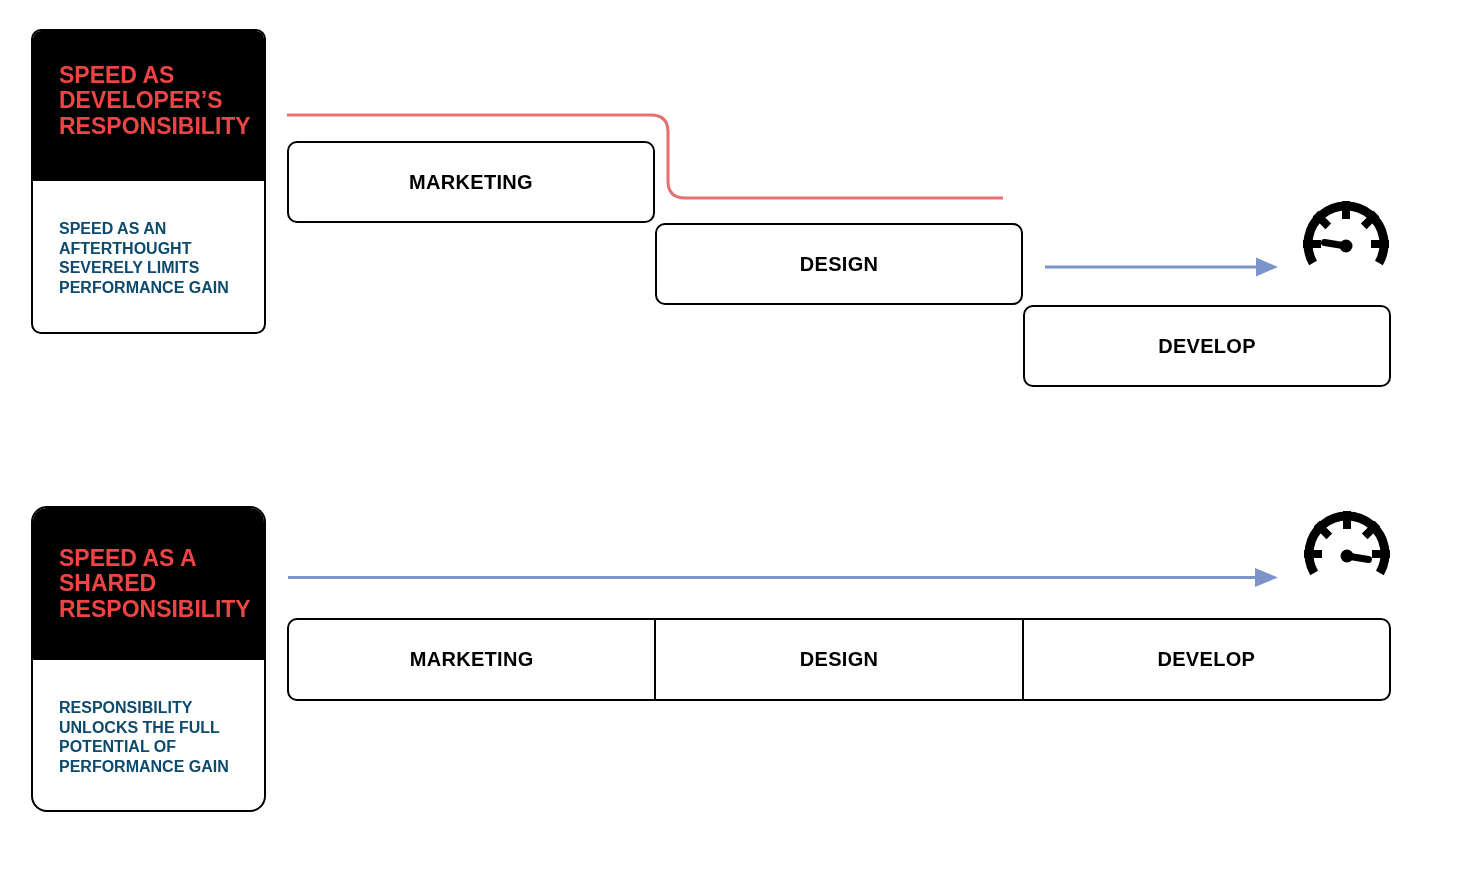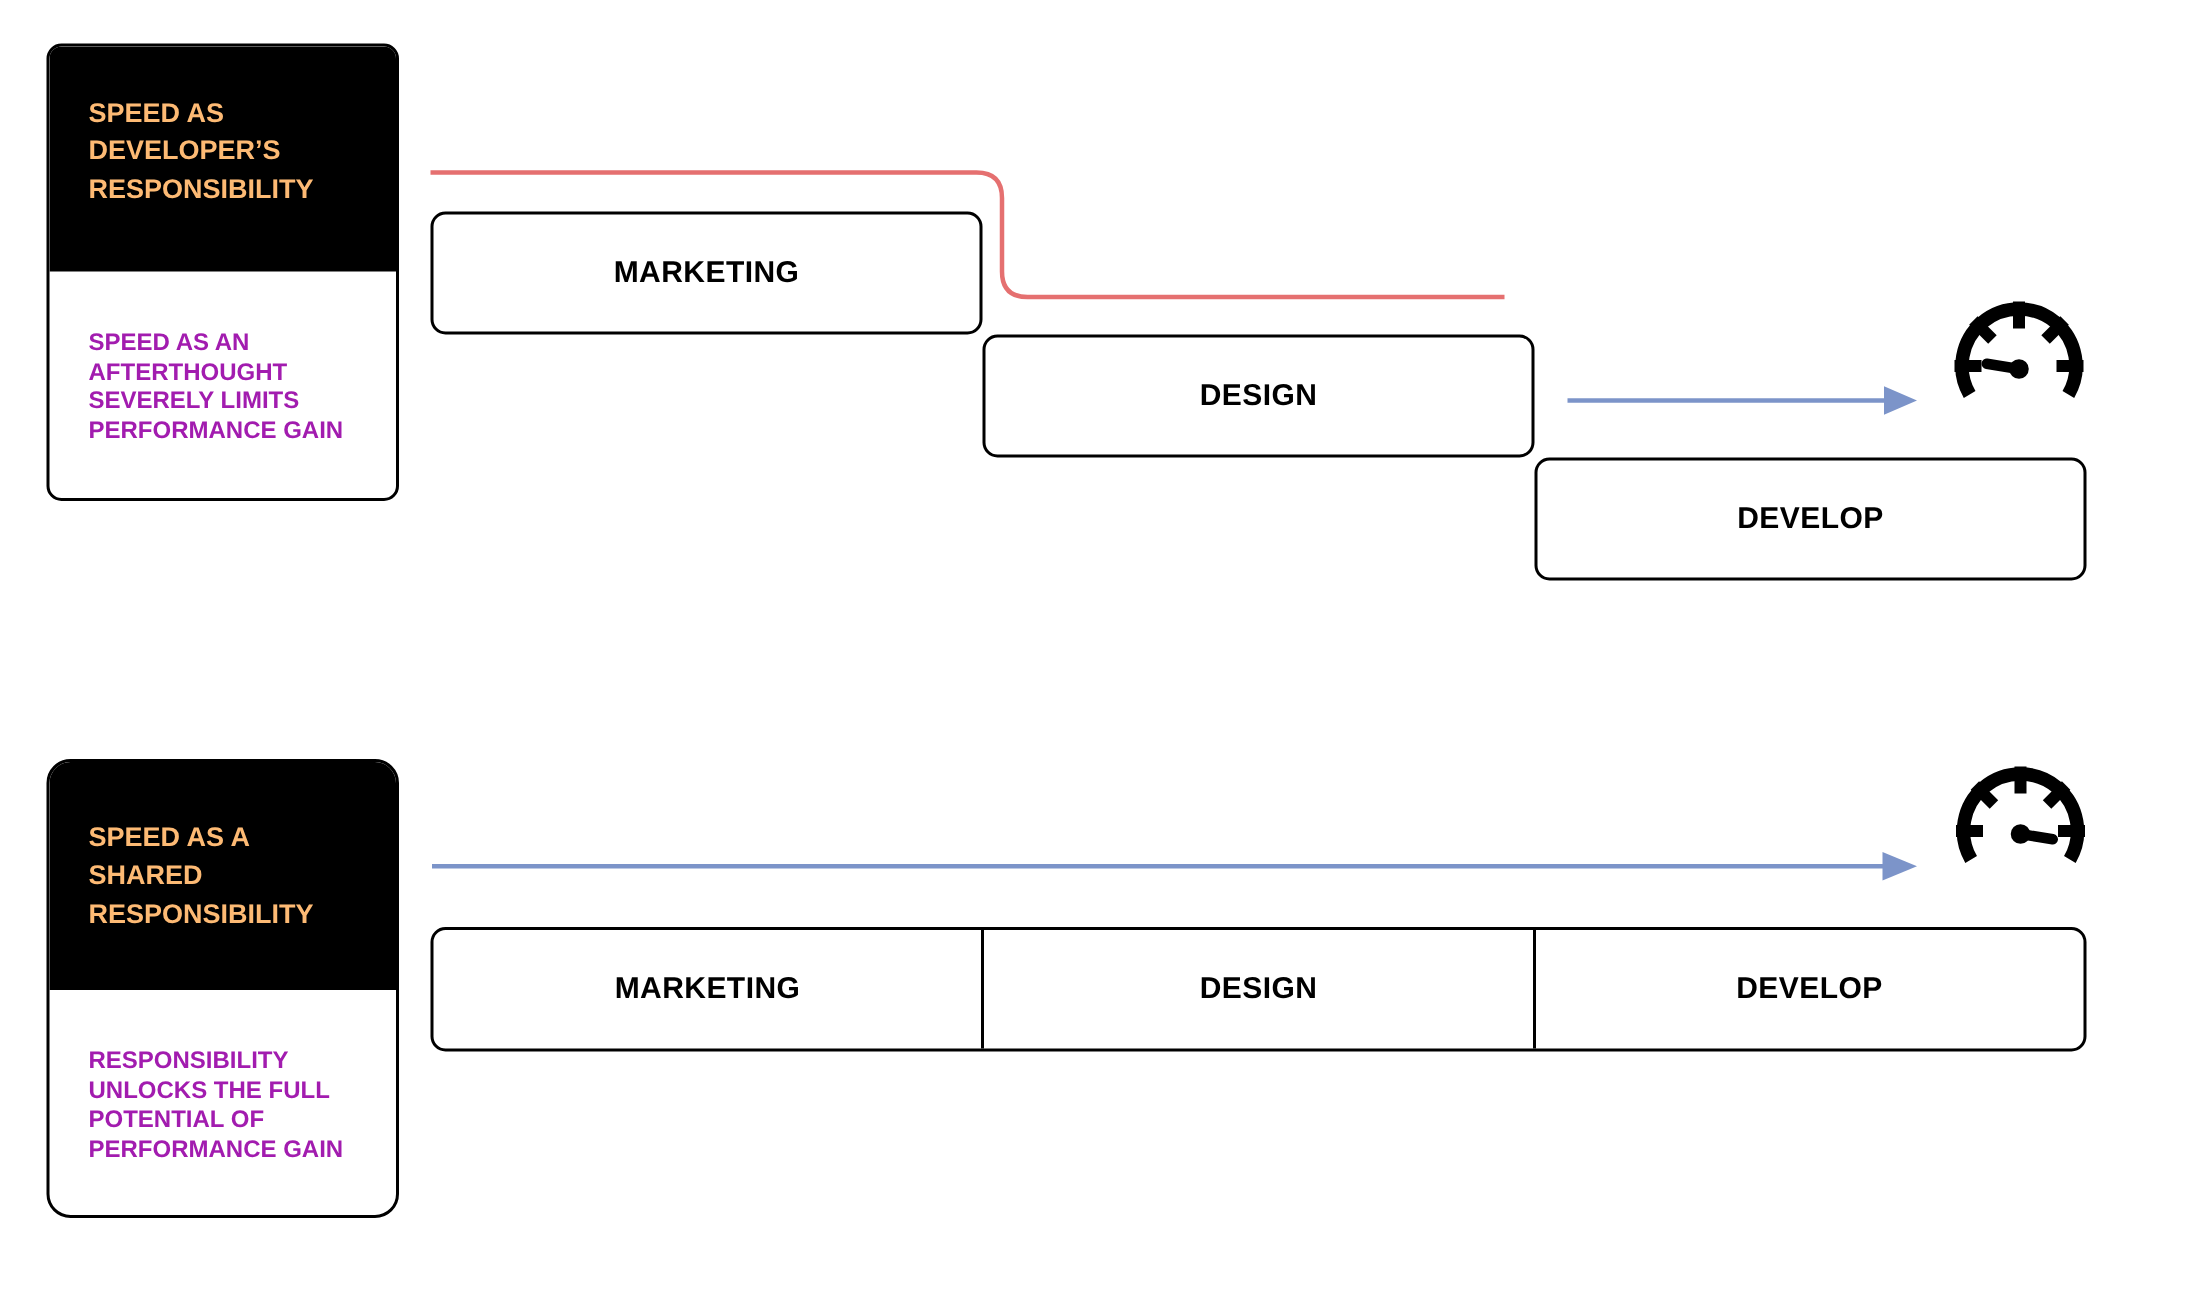--- a/index.html
+++ b/index.html
@@ -5,26 +5,26 @@
   html,body { margin:0; padding:0; background:#fff; }
   .canvas {
     position:relative; width:1464px; height:872px; background:#ffffff;
     font-family:"Liberation Sans", sans-serif; overflow:hidden;
   }
   .info-card {
     position:absolute; left:31px; width:235px; box-sizing:border-box;
     border:2.5px solid #000; border-radius:10px; background:#fff; overflow:hidden;
   }
   .card-header {
-    background:#000; color:#fdba74; font-weight:700; font-size:18px; line-height:25.5px;
+    background:#000; color:#ef4444; font-weight:700; font-size:23px; line-height:25.5px;
     padding:0 12px 0 26px; display:flex; align-items:center; white-space:pre-line;
     box-sizing:border-box;
   }
   .card-body {
-    font-weight:700; font-size:16px; line-height:19.5px; color:#a21caf;
+    font-weight:700; font-size:16px; line-height:19.5px; color:#0c4a6e;
     padding:38px 8px 0 26px; white-space:pre-line;
   }
   .phase-box {
     position:absolute; width:368px; height:82px; box-sizing:border-box;
     border:2.5px solid #000; border-radius:10px; background:#fff;
     display:flex; align-items:center; justify-content:center;
     font-weight:700; font-size:20px; letter-spacing:0.3px; color:#000;
   }
   .phase-strip {
     position:absolute; left:287px; top:618px; width:1104px; height:83px;

